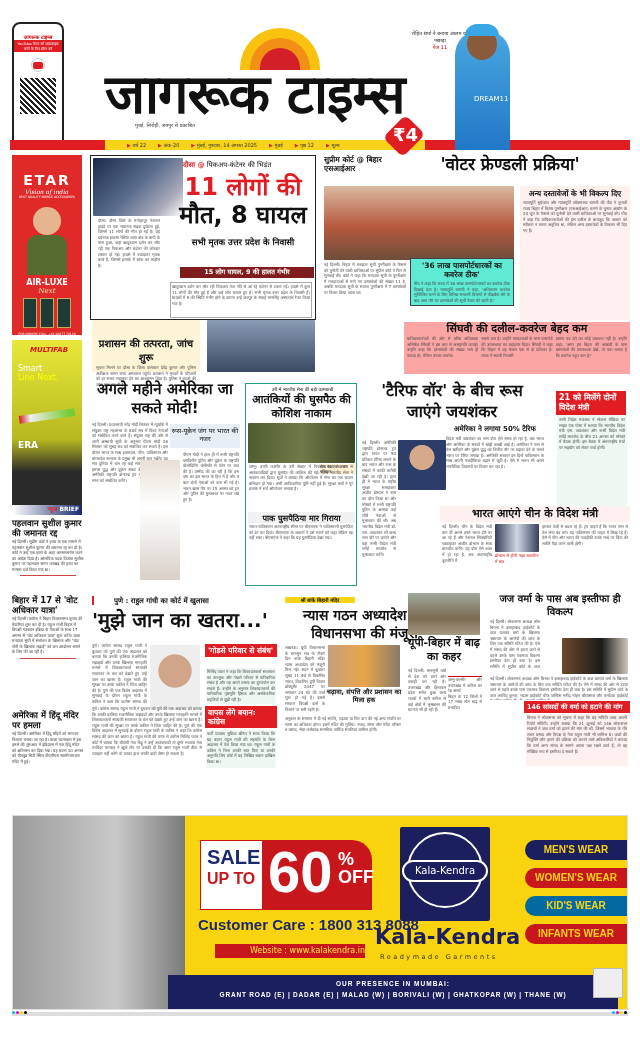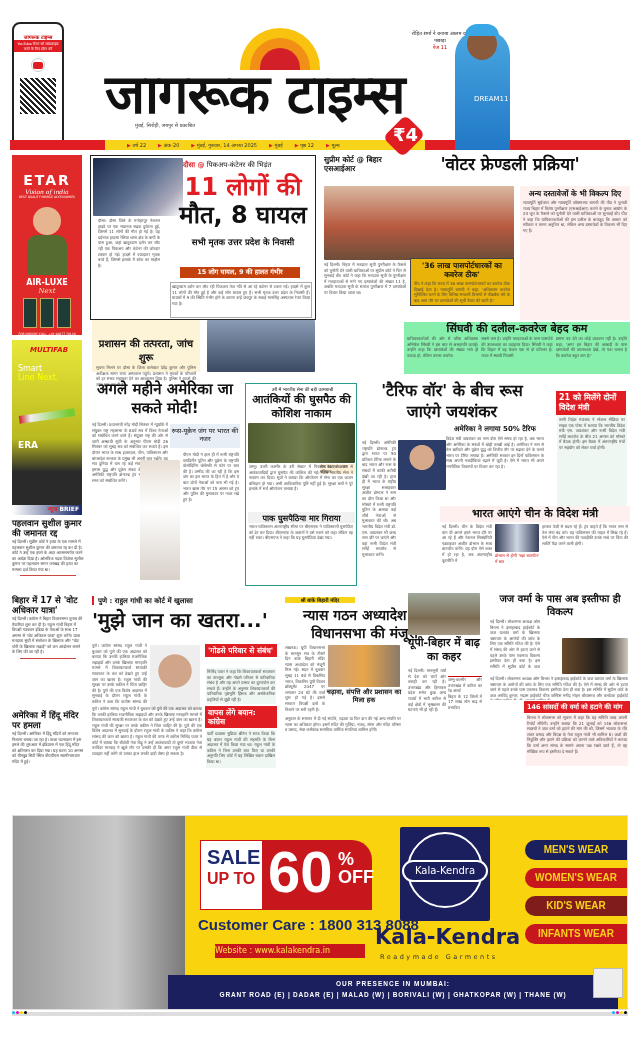--- a/index.html
+++ b/index.html
@@ -59,21 +59,21 @@
 
 .adwrap{left:12px;top:815px;width:616px;height:195px;background:#fad30f;border:1px solid #ddd}
 .ad-photo{left:13px;top:816px;width:172px;height:193px;background:linear-gradient(90deg,#9b9b9b,#c9c9c9 60%,#7a7a7a);}
 .sale-box{left:200px;top:840px;width:130px;height:70px;background:#fff;border:1px solid #c11}
 .sale-red{left:262px;top:840px;width:110px;height:70px;background:#c8171c;border-radius:0 20px 0 0}
 .sale-txt{left:207px;top:848px;font-family:"Liberation Sans",sans-serif;font-weight:bold;color:#1b2a6e;font-size:20px;line-height:18px}
 .sale-txt2{left:207px;top:870px;font-family:"Liberation Sans",sans-serif;font-weight:bold;color:#c8171c;font-size:16px}
 .big60{left:268px;top:838px;font-family:"Liberation Sans",sans-serif;font-weight:bold;color:#fff;font-size:58px}
 .pct{left:338px;top:850px;font-family:"Liberation Sans",sans-serif;font-weight:bold;color:#fff;font-size:18px;line-height:18px}
 .cc{left:198px;top:916px;font-family:"Liberation Sans",sans-serif;font-weight:bold;color:#1b2a6e;font-size:15px}
-.web{left:215px;top:944px;width:150px;height:14px;background:#c8171c;color:#ffe24a;font-size:8px;text-align:left;line-height:14px}
+.web{left:215px;top:944px;width:150px;height:14px;background:#c8171c;color:#ffe24a;font-size:8px;text-align:right;line-height:14px}
 .kk-logo{left:400px;top:827px;width:90px;height:94px;background:#1b1f5e;border-radius:2px}
 .kk-ring{left:407px;top:832px;width:76px;height:76px;border:2px solid #fff;border-radius:50%}
 .kk-inner{left:402px;top:860px;width:86px;height:22px;background:#1b1f5e;border:2px solid #fff;border-radius:11px;color:#fff;font-size:10px;text-align:center;line-height:18px}
 .kk-name{left:375px;top:925px;font-family:"DejaVu Sans",sans-serif;font-weight:bold;color:#1b1f5e;font-size:21px}
 .kk-sub{left:380px;top:953px;font-size:6.5px;letter-spacing:2.5px;color:#333}
 .pill{position:absolute;left:525px;width:102px;height:20px;border-radius:10px 0 0 10px;color:#f9d31a;font-family:"Liberation Sans",sans-serif;font-weight:bold;font-size:10px;text-align:center;line-height:20px}
 .presence{left:168px;top:975px;width:450px;height:34px;background:#1b1f5e;border-radius:0 8px 0 0;color:#fff;font-family:"Liberation Sans",sans-serif;font-weight:bold;text-align:center}
 .presence .p1{font-size:6.5px;margin-top:5px;letter-spacing:1px}
 .presence .p2{font-size:6.5px;margin-top:4px;letter-spacing:.8px}
 .ad-qr{left:593px;top:968px;width:30px;height:30px;background:#eee;border:1px solid #bbb}
@@ -159,42 +159,42 @@
   <h4>अमेरिका में हिंदू मंदिर पर हमला</h4>
   <div>नई दिल्ली। अमेरिका में हिंदू मंदिरों को लगातार निशाना बनाया जा रहा है। ताजा घटनाक्रम में इस हमले की शुरुआत में इंडियाना में एक हिंदू मंदिर को क्षतिग्रस्त कर दिया गया। यह घटना 10 अगस्त को ग्रीनवुड सिटी स्थित बीएपीएस स्वामीनारायण मंदिर में हुई।</div>
 </div>
 
 <div class="boxline" style="left:90px;top:155px;width:226px;height:165px;border-color:#222"></div>
 <div class="photo" style="left:93px;top:158px;width:90px;height:58px;background:linear-gradient(135deg,#1a2a4a,#5c6f8f 50%,#aab 80%,#fff)"></div>
 <div class="kicker" style="left:183px;top:160px;font-size:7px"><span style="color:#e11d24;font-weight:bold">दौसा @</span> <span>पिकअप-कंटेनर की भिड़ंत</span></div>
 <div class="hl" style="left:170px;top:172px;width:146px;font-size:24px;line-height:30px;color:#e11d24">11 लोगों की</div>
 <div class="hl" style="left:170px;top:200px;width:146px;font-size:24px;line-height:30px">मौत, 8 घायल</div>
 <div class="hl" style="left:170px;top:236px;width:146px;font-size:8.5px">सभी मृतक उत्तर प्रदेश के निवासी</div>
-<div class="hl" style="left:180px;top:267px;width:120px;height:11px;background:#c2410c;color:#fff;font-size:6.5px;line-height:11px">15 लोग घायल, 9 की हालत गंभीर</div>
+<div class="hl" style="left:180px;top:267px;width:134px;height:11px;background:#7f1d1d;color:#fff;font-size:6.5px;line-height:11px">15 लोग घायल, 9 की हालत गंभीर</div>
 <div class="txt" style="left:98px;top:218px;width:62px;height:100px;overflow:hidden">दौसा। दौसा जिले के मनोहरपुर नेशनल हाइवे पर एक भयानक सड़क दुर्घटना हुई, जिसमें 11 लोगों की मौत हो गई है। यह दर्दनाक हादसा रेलिया थाना क्षेत्र के बापी के पास हुआ, जहां खाटूश्याम दर्शन कर लौट रही एक पिकअप और कंटेनर की जोरदार टक्कर हो गई। हादसे में ज्यादातर मृतक बच्चे हैं, जिससे इलाके में शोक का माहौल है।</div>
 <div class="txt" style="left:170px;top:282px;width:142px;height:36px;overflow:hidden;border:1px solid #aaa;padding:1px">खाटूश्याम दर्शन कर लौट रही पिकअप तेज गति से आ रहे कंटेनर से टकरा गई। हादसे में कुल 11 लोगों की मौत हुई है और कई लोग घायल हुए हैं। सभी मृतक उत्तर प्रदेश के निवासी हैं। घायलों में 9 की स्थिति गंभीर होने के कारण उन्हें जयपुर के सवाई मानसिंह अस्पताल रेफर किया गया है।</div>
 <div class="pink" style="position:absolute;left:92px;top:320px;width:108px;height:52px;background:#fdf3d6">
   <div class="hl" style="position:relative;width:100%;font-size:10px;margin-top:16px">प्रशासन की तत्परता, जांच शुरू</div>
   <div class="txt" style="position:relative;padding:1px 4px;height:38px;overflow:hidden">सूचना मिलने पर दौसा के जिला कलेक्टर देवेंद्र कुमार और पुलिस अधीक्षक सागर राणा अस्पताल पहुंचे। प्रशासन ने मृतकों के परिजनों को हर संभव सहायता देने का आश्वासन दिया है। पुलिस ने हादसे की जांच शुरू कर दी है।</div>
 </div>
 <div class="photo" style="left:207px;top:320px;width:108px;height:52px;background:linear-gradient(180deg,#8a9bb5,#3b4a62)"></div>
 
 <div class="kicker" style="left:324px;top:155px;width:68px;font-weight:bold;font-size:7.5px;line-height:9px">सुप्रीम कोर्ट @ बिहार एसआईआर</div>
 <div class="hl" style="left:395px;top:152px;width:230px;font-size:17px;line-height:24px">'वोटर फ्रेण्डली प्रक्रिया'</div>
 <div class="photo" style="left:324px;top:186px;width:190px;height:74px;background:linear-gradient(180deg,#d9b9a0,#b7593f 55%,#6d4e3a)"></div>
-<div style="position:absolute;left:410px;top:258px;width:104px;height:48px;background:#eab308;border:1px solid #444">
+<div style="position:absolute;left:410px;top:258px;width:104px;height:48px;background:#5eead4;border:1px solid #444">
   <div class="hl" style="position:relative;font-size:7.5px;line-height:9px;padding:2px">'36 लाख पासपोर्टधारकों का कवरेज ठीक'</div>
   <div class="txt" style="position:relative;padding:0 3px;height:26px;overflow:hidden">पीठ ने कहा कि राज्य में 36 लाख पासपोर्टधारकों का कवरेज ठीक दिखाई देता है। न्यायमूर्ति बागची ने कहा, 'अधिकतम कवरेज सुनिश्चित करने के लिए विभिन्न सरकारी विभागों से फीडबैक लेने के बाद आम तौर पर दस्तावेजों की सूची तैयार की जाती है।'</div>
 </div>
 <div class="txt" style="left:324px;top:262px;width:82px;height:68px;overflow:hidden">नई दिल्ली। बिहार में मतदाता सूची पुनरीक्षण के फैसले को चुनौती देने वाली याचिकाओं पर सुप्रीम कोर्ट ने फिर से सुनवाई की। कोर्ट ने कहा कि मतदाता सूची के पुनरीक्षण में मतदाताओं से मांगे गए दस्तावेजों की संख्या 11 है, जबकि मतदाता सूची के सारांश पुनरीक्षण में 7 दस्तावेजों पर विचार किया जाता था।</div>
 <div style="position:absolute;left:520px;top:186px;width:110px;height:134px;background:#fdf0ee">
   <div class="hl" style="position:relative;font-size:7.5px;margin-top:2px">अन्य दस्तावेजों के भी विकल्प दिए</div>
   <div class="txt" style="position:relative;padding:2px 3px;height:118px;overflow:hidden">न्यायमूर्ति सूर्यकांत और न्यायमूर्ति जॉयमाल्या बागची की पीठ ने चुनावी राज्य बिहार में विशेष पुनरीक्षण (एसआईआर) कराने के चुनाव आयोग के 24 जून के फैसले को चुनौती देने वाली याचिकाओं पर सुनवाई की। पीठ ने कहा कि याचिकाकर्ताओं की इस दलील के बावजूद कि आधार को स्वीकार न करना अनुचित था, लेकिन अन्य दस्तावेजों के विकल्प भी दिए गए हैं।</div>
 </div>
-<div style="position:absolute;left:404px;top:322px;width:226px;height:52px;background:#86efac">
+<div style="position:absolute;left:404px;top:322px;width:226px;height:52px;background:#fca5a5">
   <div class="hl" style="position:relative;font-size:11px;line-height:14px">सिंघवी की दलील-कवरेज बेहद कम</div>
   <div style="display:flex;gap:3px;padding:0 3px">
     <div class="txt" style="position:relative;flex:1;height:34px;overflow:hidden">याचिकाकर्ताओं की ओर से वरिष्ठ अधिवक्ता अभिषेक सिंघवी ने इस बात से असहमति जताई। उन्होंने कहा कि दस्तावेजों की संख्या भले ही ज्यादा हो, लेकिन उनका कवरेज</div>
     <div class="txt" style="position:relative;flex:1;height:34px;overflow:hidden">सबसे कम है। उन्होंने मतदाताओं के पास पासपोर्ट की उपलब्धता का उदाहरण दिया। सिंघवी ने कहा कि बिहार में यह केवल एक से दो प्रतिशत है। राज्य में स्थायी निवासी</div>
     <div class="txt" style="position:relative;flex:1;height:34px;overflow:hidden">प्रमाण पत्र देने का कोई प्रावधान नहीं है। उन्होंने कहा, 'अगर हम बिहार की आबादी के पास दस्तावेजों की उपलब्धता देखें, तो पता चलता है कि कवरेज बहुत कम है।'</div>
   </div>
 </div>
 
 <div class="hl" style="left:92px;top:380px;width:146px;font-size:15px;line-height:19px">अगले महीने अमेरिका जा सकते मोदी!</div>
 <div class="txt" style="left:92px;top:422px;width:76px;height:160px;overflow:hidden">नई दिल्ली। प्रधानमंत्री नरेंद्र मोदी सितंबर में न्यूयॉर्क में संयुक्त राष्ट्र महासभा के 80वें सत्र में विश्व नेताओं को संबोधित करने वाले हैं। संयुक्त राष्ट्र की ओर से जारी अस्थायी सूची के अनुसार पीएम मोदी 26 सितंबर को सुबह सत्र को संबोधित कर सकते हैं। इस दौरान भारत के साथ इजरायल, चीन, पाकिस्तान और बांग्लादेश सरकार के प्रमुख भी अपनी बात रखेंगे। यह सत्र दुनिया में चल रहे कई संकटों जैसे इजरायल-हमास युद्ध और यूक्रेन संकट के बीच हो रहा है। अमेरिकी राष्ट्रपति डोनाल्ड ट्रंप भी 23 सितंबर को सभा को संबोधित करेंगे।</div>
@@ -220,21 +220,21 @@
 <div class="txt" style="left:446px;top:436px;width:98px;height:54px;overflow:hidden">विदेश मंत्री जयशंकर का रूस दौरा ऐसे समय हो रहा है, जब भारत और अमेरिका के संबंधों में थोड़ी तल्खी आई है। अमेरिका ने रूस से तेल खरीदने और यूक्रेन युद्ध को वित्तीय तौर पर बढ़ावा देने के चलते भारत पर टैरिफ लगाया है। अमेरिकी सरकार इन दिनों पाकिस्तान के साथ अपनी नजदीकियां बढ़ाने में जुटी है। ऐसे में भारत भी अपने रणनीतिक विकल्पों पर विचार कर रहा है।</div>
 <div class="redbox" style="left:556px;top:391px;width:70px;font-size:8px;line-height:10px">21 को मिलेंगे दोनों विदेश मंत्री</div>
 <div class="txt" style="left:557px;top:415px;width:70px;height:92px;overflow:hidden;background:#eef7f1;padding:2px">रूसी विदेश मंत्रालय ने सोशल मीडिया पर साझा एक पोस्ट में बताया कि भारतीय विदेश मंत्री एस. जयशंकर और रूसी विदेश मंत्री सर्गेई लावरोव के बीच 21 अगस्त को मॉस्को में बैठक होगी। इस बैठक में अंतरराष्ट्रीय मंचों पर सहयोग को लेकर चर्चा होगी।</div>
 
 <div class="hl" style="left:440px;top:506px;width:190px;height:16px;font-size:11px;line-height:16px;background:#fdf0ee">भारत आएंगे चीन के विदेश मंत्री</div>
 <div class="txt" style="left:442px;top:524px;width:50px;height:60px;overflow:hidden">नई दिल्ली। चीन के विदेश मंत्री वांग यी अगले हफ्ते भारत दौरे पर आ रहे हैं और नेशनल सिक्योरिटी एडवाइजर अजीत डोभाल के साथ बातचीत करेंगे। यह दौरा ऐसे वक्त में हो रहा है, जब अंतरराष्ट्रीय कूटनीति में</div>
 <div class="photo" style="left:495px;top:524px;width:44px;height:28px;background:linear-gradient(90deg,#36405a,#cfd6e4,#36405a)"></div>
 <div class="txt" style="left:495px;top:553px;width:44px;height:12px;overflow:hidden;color:#c00">डोभाल से होगी 'बड़ा बातचीत' में बात</div>
 <div class="txt" style="left:542px;top:524px;width:86px;height:60px;overflow:hidden">हालात तेजी से बदल रहे हैं। ट्रंप चाहते हैं कि भारत रूस से तेल लेना बंद करे। यह पाकिस्तान की चाहत में सिख रहे हैं। ऐसे में चीन और भारत की नजदीकी उनके माथे पर चिंता की लकीरें पैदा करने वाली होगी।</div>
 
-<div class="kicker" style="left:92px;top:596px;font-weight:bold;border-left:2px solid #e11d24;padding-left:4px">पुणे : राहुल गांधी का कोर्ट में खुलासा</div>
+<div class="kicker" style="left:92px;top:596px;font-weight:bold;border-left:2px solid #e11d24;padding-left:20px">पुणे : राहुल गांधी का कोर्ट में खुलासा</div>
 <div class="hl" style="left:92px;top:606px;width:180px;font-size:20px;line-height:28px;text-align:left">'मुझे जान का खतरा...'</div>
 <div class="txt" style="left:92px;top:643px;width:55px;height:60px;overflow:hidden">पुणे। कांग्रेस सांसद राहुल गांधी ने बुधवार को पुणे की एक अदालत को बताया कि उनकी हालिया राजनीतिक लड़ाइयों और उनके खिलाफ मानहानि मामले में शिकायतकर्ता सात्यकी सावरकर के वंश को देखते हुए उन्हें जान का खतरा है। राहुल गांधी की सुरक्षा पर उनके वकील ने चिंता जाहिर की है। पुणे की एक विशेष अदालत में सुनवाई के दौरान राहुल गांधी के वकील ने कहा कि कांग्रेस सांसद की जान को खतरा है। राहुल गांधी की तरफ से वकील मिलिंद पवार ने कोर्ट में बताया कि बीजेपी नेता बिट्टू ने उन्हें आतंकवादी तो दूसरे भाजपा नेता तरविंदर मारवाह ने खुले तौर पर धमकी दी कि अगर राहुल गांधी ठीक से व्यवहार नहीं करेंगे तो उनका हाल उनकी दादी जैसा हो सकता है।</div>
 <div class="photo" style="left:150px;top:645px;width:50px;height:65px;background:radial-gradient(circle at 50% 40%,#d1a589 35%,#eee 37%)"></div>
 <div class="txt" style="left:92px;top:706px;width:110px;height:50px;overflow:hidden">पुणे। कांग्रेस सांसद राहुल गांधी ने बुधवार को पुणे की एक अदालत को बताया कि उनकी हालिया राजनीतिक लड़ाइयों और उनके खिलाफ मानहानि मामले में शिकायतकर्ता सात्यकी सावरकर के वंश को देखते हुए उन्हें जान का खतरा है। राहुल गांधी की सुरक्षा पर उनके वकील ने चिंता जाहिर की है। पुणे की एक विशेष अदालत में सुनवाई के दौरान राहुल गांधी के वकील ने कहा कि कांग्रेस सांसद की जान को खतरा है। राहुल गांधी की तरफ से वकील मिलिंद पवार ने कोर्ट में बताया कि बीजेपी नेता बिट्टू ने उन्हें आतंकवादी तो दूसरे भाजपा नेता तरविंदर मारवाह ने खुले तौर पर धमकी दी कि अगर राहुल गांधी ठीक से व्यवहार नहीं करेंगे तो उनका हाल उनकी दादी जैसा हो सकता है।</div>
 <div class="redbox" style="left:205px;top:644px;width:72px;font-size:7.5px;line-height:9px">'गोडसे परिवार से संबंध'</div>
 <div class="txt" style="left:206px;top:668px;width:70px;height:36px;overflow:hidden;background:#eef7f1;padding:1px">मिलिंद पवार ने कहा कि शिकायतकर्ता सावरकर का ताल्लुक और गोडसे परिवार से पारिवारिक संबंध है और वह अपने प्रभाव का दुरुपयोग कर सकते हैं। उन्होंने के अनुसार शिकायतकर्ता की पारिवारिक पृष्ठभूमि हिंसक और असंवैधानिक प्रवृत्तियों से जुड़ी रही है।</div>
 <div class="redbox" style="left:205px;top:706px;width:72px;font-size:7.5px;line-height:9px">वापस लेंगे बयान: कांग्रेस</div>
 <div class="txt" style="left:206px;top:730px;width:70px;height:38px;overflow:hidden;background:#eef7f1;padding:1px">पार्टी प्रवक्ता सुप्रिया श्रीनेत ने साफ किया कि यह बयान राहुल गांधी की सहमति के बिना अदालत में पेश किया गया था। राहुल गांधी के वकील ने बिना उनकी बात किए या उनकी अनुमति लिए कोर्ट में यह लिखित बयान दाखिल किया था।</div>
 
 <div class="kicker" style="left:285px;top:597px;width:70px;background:#f7d31a;font-size:5px;text-align:center;font-weight:bold">श्री बांके बिहारी मंदिर</div>
@@ -272,21 +272,21 @@
   </div>
 <div class="abs cc">Customer Care : 1800 313 8088</div>
 <div class="abs web">Website : www.kalakendra.in</div>
 <div class="abs kk-logo"></div>
 <div class="abs kk-ring"></div>
 <div class="abs kk-inner">Kala-Kendra</div>
 <div class="abs kk-name">Kala-Kendra</div>
 <div class="abs kk-sub">Readymade Garments</div>
 <div class="pill" style="top:840px;background:#1b1f5e">MEN'S WEAR</div>
 <div class="pill" style="top:868px;background:#c8171c">WOMEN'S WEAR</div>
-<div class="pill" style="top:896px;background:#7f1d1d">KID'S WEAR</div>
+<div class="pill" style="top:896px;background:#0369a1">KID'S WEAR</div>
 <div class="pill" style="top:924px;background:#c8171c">INFANTS WEAR</div>
 <div class="abs presence">
   <div class="p1">OUR PRESENCE IN MUMBAI:</div>
   <div class="p2">GRANT ROAD (E) | DADAR (E) | MALAD (W) | BORIVALI (W) | GHATKOPAR (W) | THANE (W)</div>
 </div>
 <div class="abs ad-qr"></div>
 <div class="abs printbar"></div>
 <div class="dots" style="left:12px">
     <i style="background:#0bf"></i>
     <i style="background:#e0a"></i>

